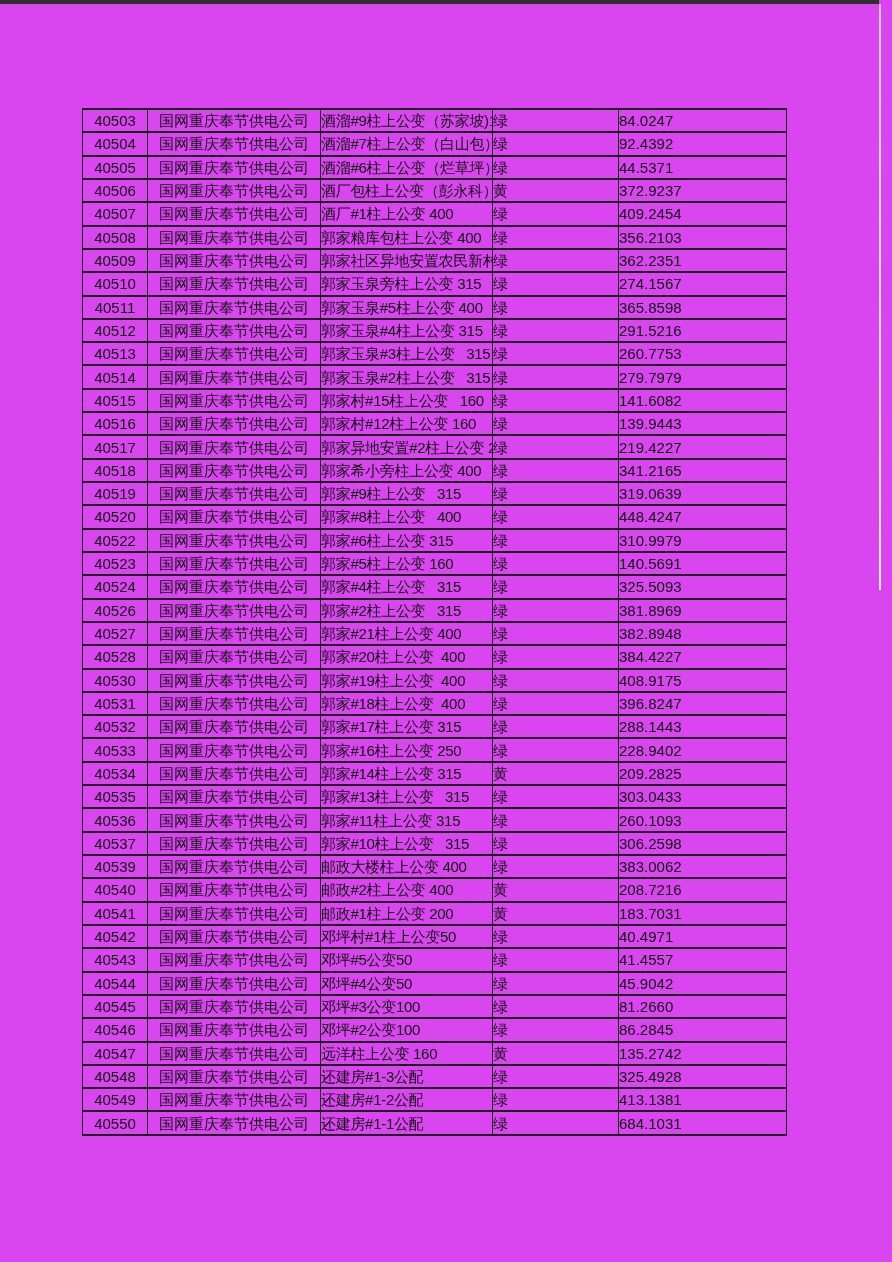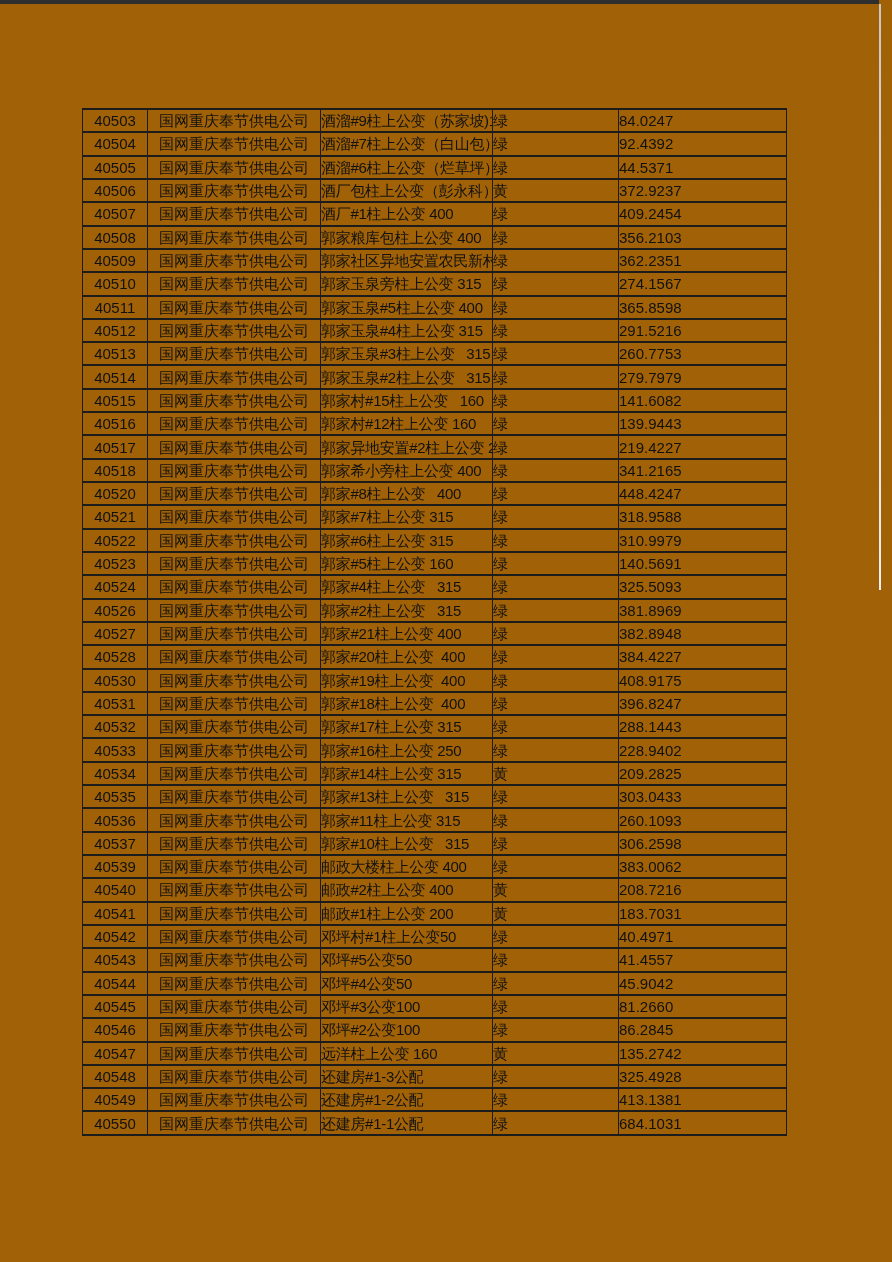--- a/index.html
+++ b/index.html
@@ -5,21 +5,21 @@
   html, body {
     margin: 0;
     padding: 0;
     background: #ffffff;
     font-family: "Liberation Sans", "DejaVu Sans", sans-serif;
   }
   .page {
     position: relative;
     width: 892px;
     height: 1262px;
-    background: #a16207;
+    background: #d946ef;
     overflow: hidden;
   }
   .scan-band-top {
     position: absolute;
     left: 0;
     top: 0;
     width: 879px;
     height: 4px;
     background: #2e2e2e;
   }
@@ -182,32 +182,32 @@
           <td class="col-value">219.4227</td>
         </tr>
         <tr>
           <td class="col-id">40518</td>
           <td class="col-company">国网重庆奉节供电公司</td>
           <td class="col-device">郭家希小旁柱上公变 400</td>
           <td class="col-status">绿</td>
           <td class="col-value">341.2165</td>
         </tr>
         <tr>
+          <td class="col-id">40519</td>
+          <td class="col-company">国网重庆奉节供电公司</td>
+          <td class="col-device">郭家#9柱上公变   315</td>
+          <td class="col-status">绿</td>
+          <td class="col-value">319.0639</td>
+        </tr>
+        <tr>
           <td class="col-id">40520</td>
           <td class="col-company">国网重庆奉节供电公司</td>
           <td class="col-device">郭家#8柱上公变   400</td>
           <td class="col-status">绿</td>
           <td class="col-value">448.4247</td>
-        </tr>
-        <tr>
-          <td class="col-id">40521</td>
-          <td class="col-company">国网重庆奉节供电公司</td>
-          <td class="col-device">郭家#7柱上公变 315</td>
-          <td class="col-status">绿</td>
-          <td class="col-value">318.9588</td>
         </tr>
         <tr>
           <td class="col-id">40522</td>
           <td class="col-company">国网重庆奉节供电公司</td>
           <td class="col-device">郭家#6柱上公变 315</td>
           <td class="col-status">绿</td>
           <td class="col-value">310.9979</td>
         </tr>
         <tr>
           <td class="col-id">40523</td>

